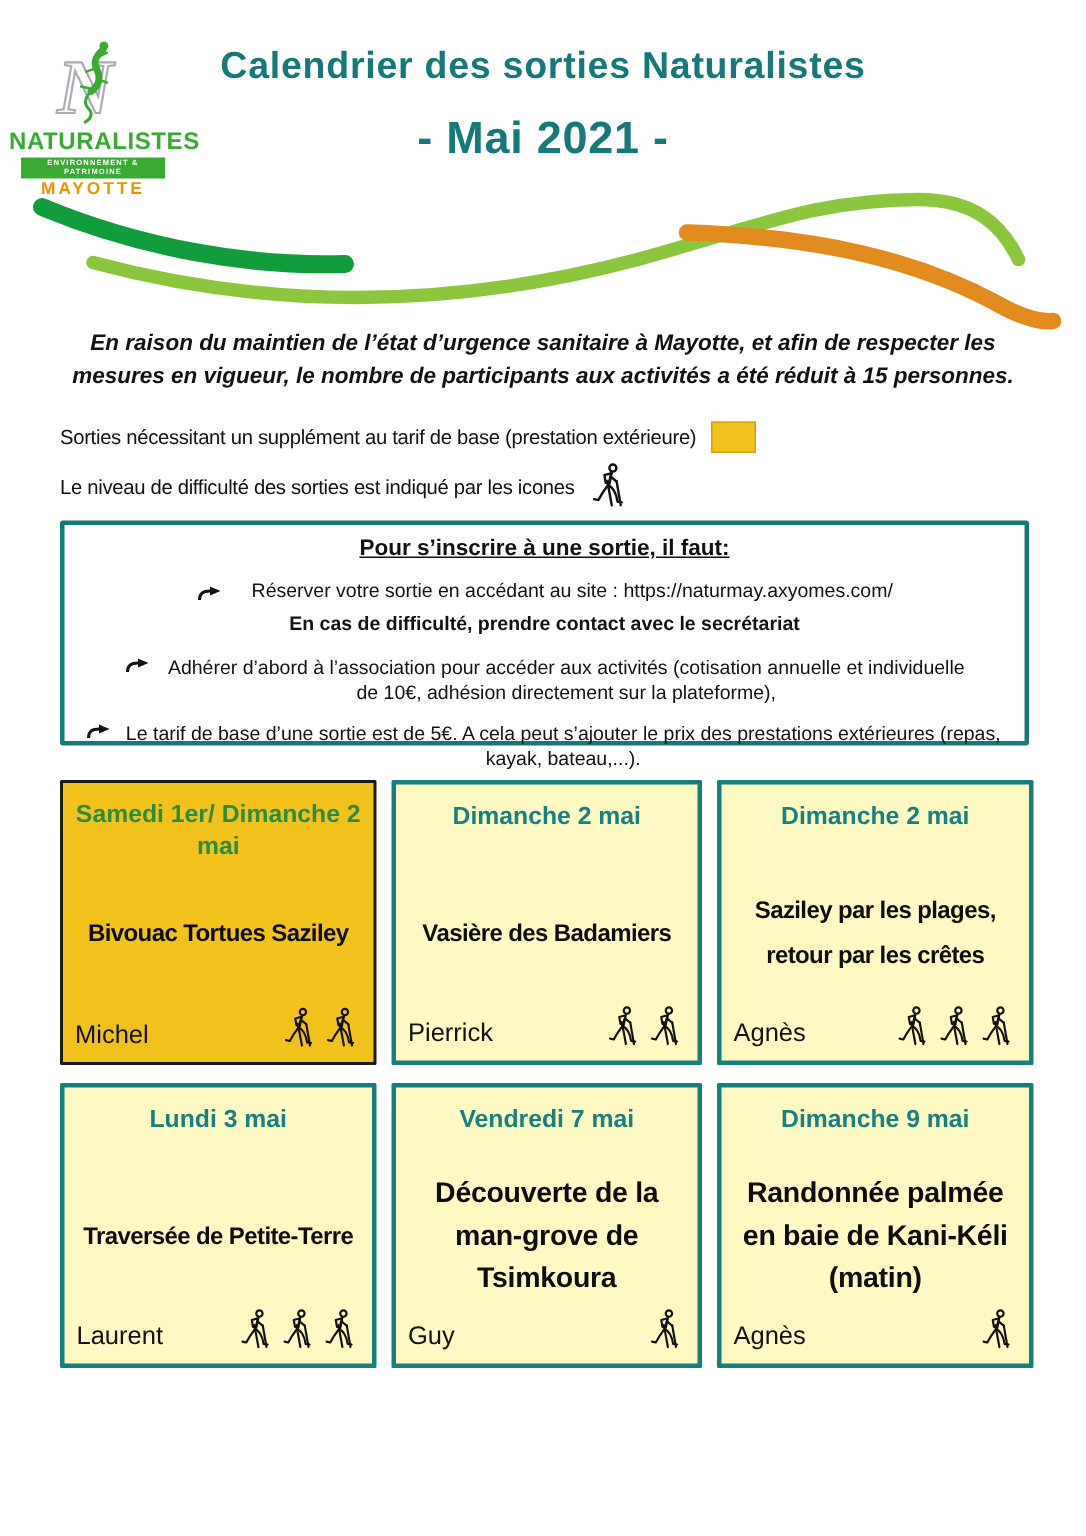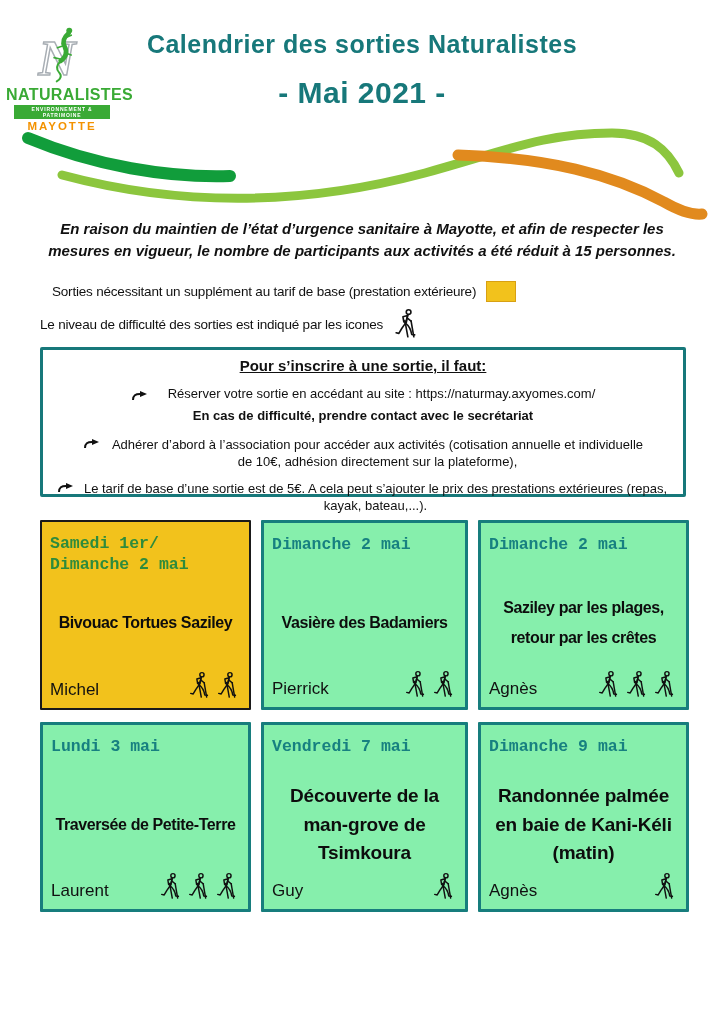--- a/index.html
+++ b/index.html
@@ -32,21 +32,21 @@
 
   
   .notice {
     position:absolute; top:218px; left:34px; width:656px; text-align:center;
     font-weight:bold; font-style:italic; font-size:15px; line-height:1.45;
   }
 
   
   .legend-row { position:absolute; left:40px; display:flex; align-items:center; gap:10px;
     font-size:13.5px; letter-spacing:-0.2px; }
-  .legend-supplement { top:281px;margin-left:12px; }
+  .legend-supplement { top:281px; }
   .legend-difficulty { top:308px; }
   .legend-swatch { width:30px; height:21px; background:#f2c21c; border:1px solid #d8a013; }
   .legend-row .hiker { height:32px; width:28px; }
 
   
   .signup-box {
     position:absolute; top:347px; left:40px; width:646px; height:150px;
     border:3px solid #17787a; border-radius:2px; padding:7px 12px 6px 12px;
   }
   .signup-heading { text-align:center; font-weight:bold; font-size:15px; text-decoration:underline; }
@@ -62,27 +62,27 @@
   .row-tarif .bullet-text { flex:1; text-align:center; padding-left:6px; }
   .url { font-weight:normal; }
 
   
   .cards {
     position:absolute; top:520px; left:40px; width:646px;
     display:grid; grid-template-columns:211px 207px 211px;
     column-gap:10px; row-gap:12px; grid-auto-rows:190px;
   }
   .card {
-    border:3px solid #177d7d; background:#86efac; border-radius:1px;
+    border:3px solid #177d7d; background:#fef9c3; border-radius:1px;
     display:flex; flex-direction:column; padding:8px 8px 8px 8px;
   }
   .card--yellow { background:#f2c21c; border:2px solid #1a1a1a; }
   .card__date {
-    text-align:left; font-weight:bold; font-size:16.5px; line-height:1.3;
-    color:#178080; min-height:46px; margin-top:3px;font-family:Liberation Mono, monospace;
+    text-align:center; font-weight:bold; font-size:16.5px; line-height:1.3;
+    color:#178080; min-height:46px; margin-top:3px;
   }
   .card--yellow .card__date { color:#2e8b3c; }
   .card__title {
     flex:1; display:flex; align-items:center; justify-content:center;
     text-align:center; font-weight:bold; font-size:16px; letter-spacing:-0.4px;
     line-height:1.85; color:#0d0d0d; padding:0 2px;
   }
   .card--title-sm .card__title { font-size:19px; line-height:1.5; letter-spacing:-0.2px; }
   .card__footer { display:flex; align-items:flex-end; justify-content:space-between; height:34px; }
   .card__leader { font-size:17px; }

